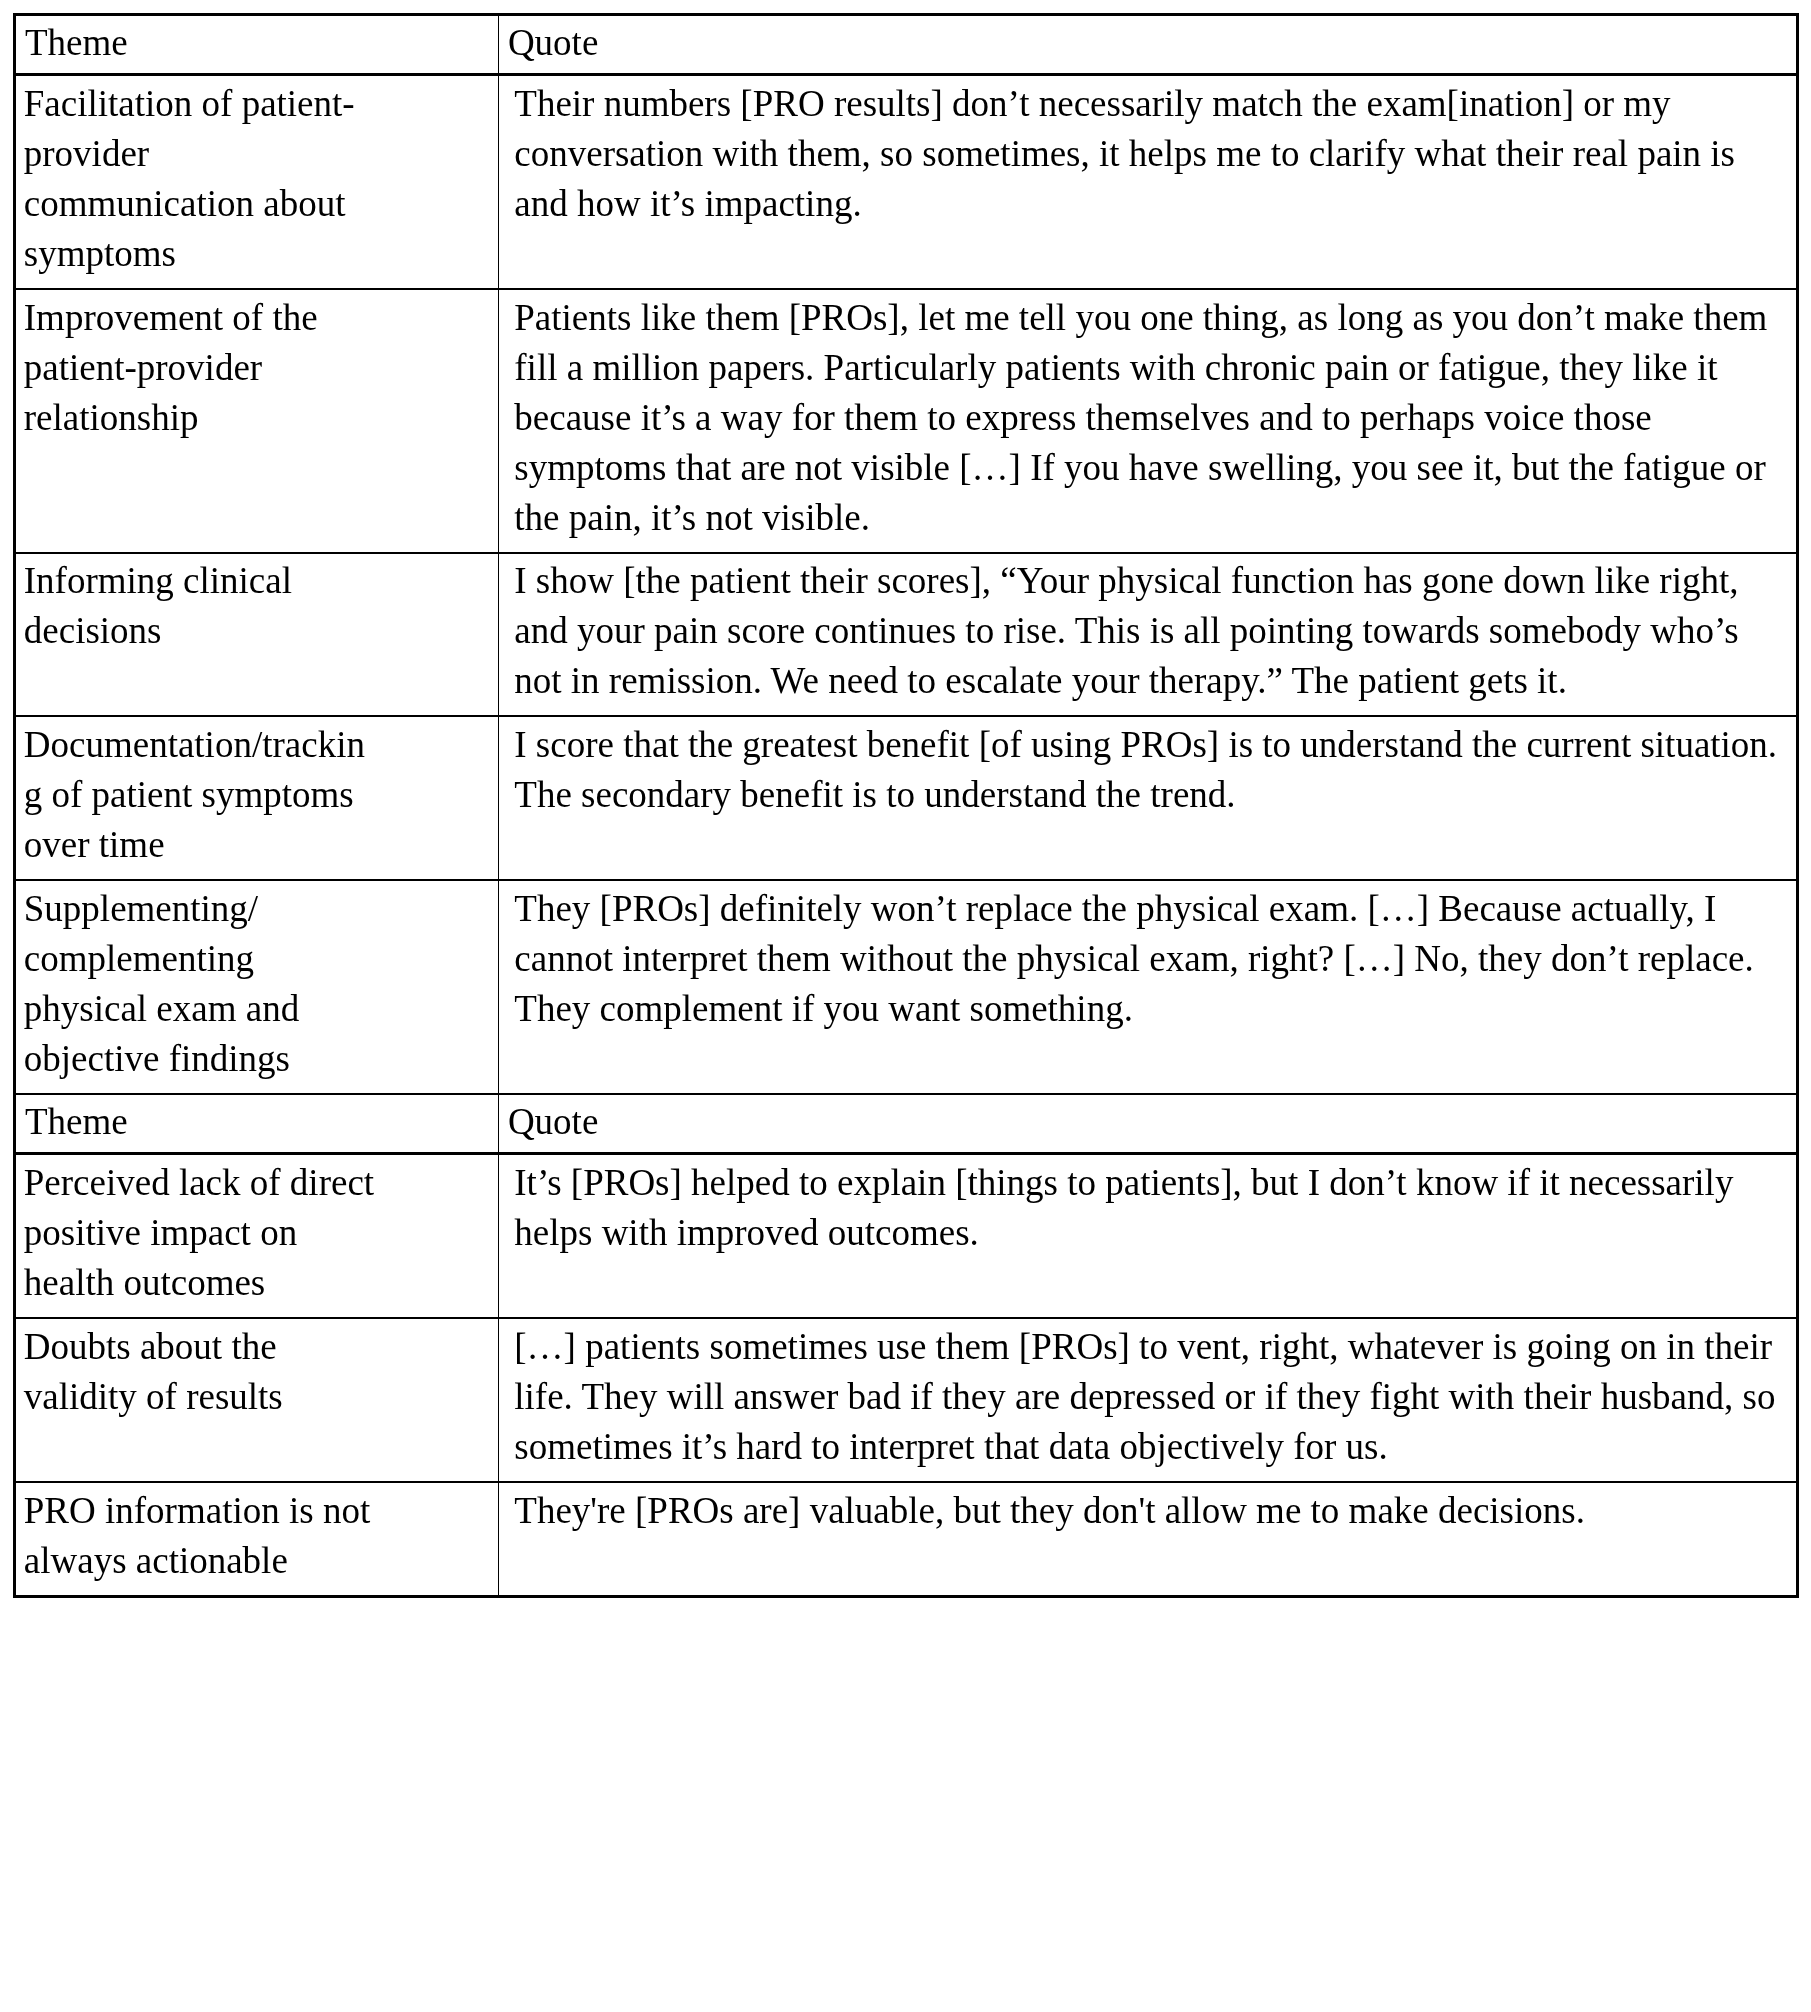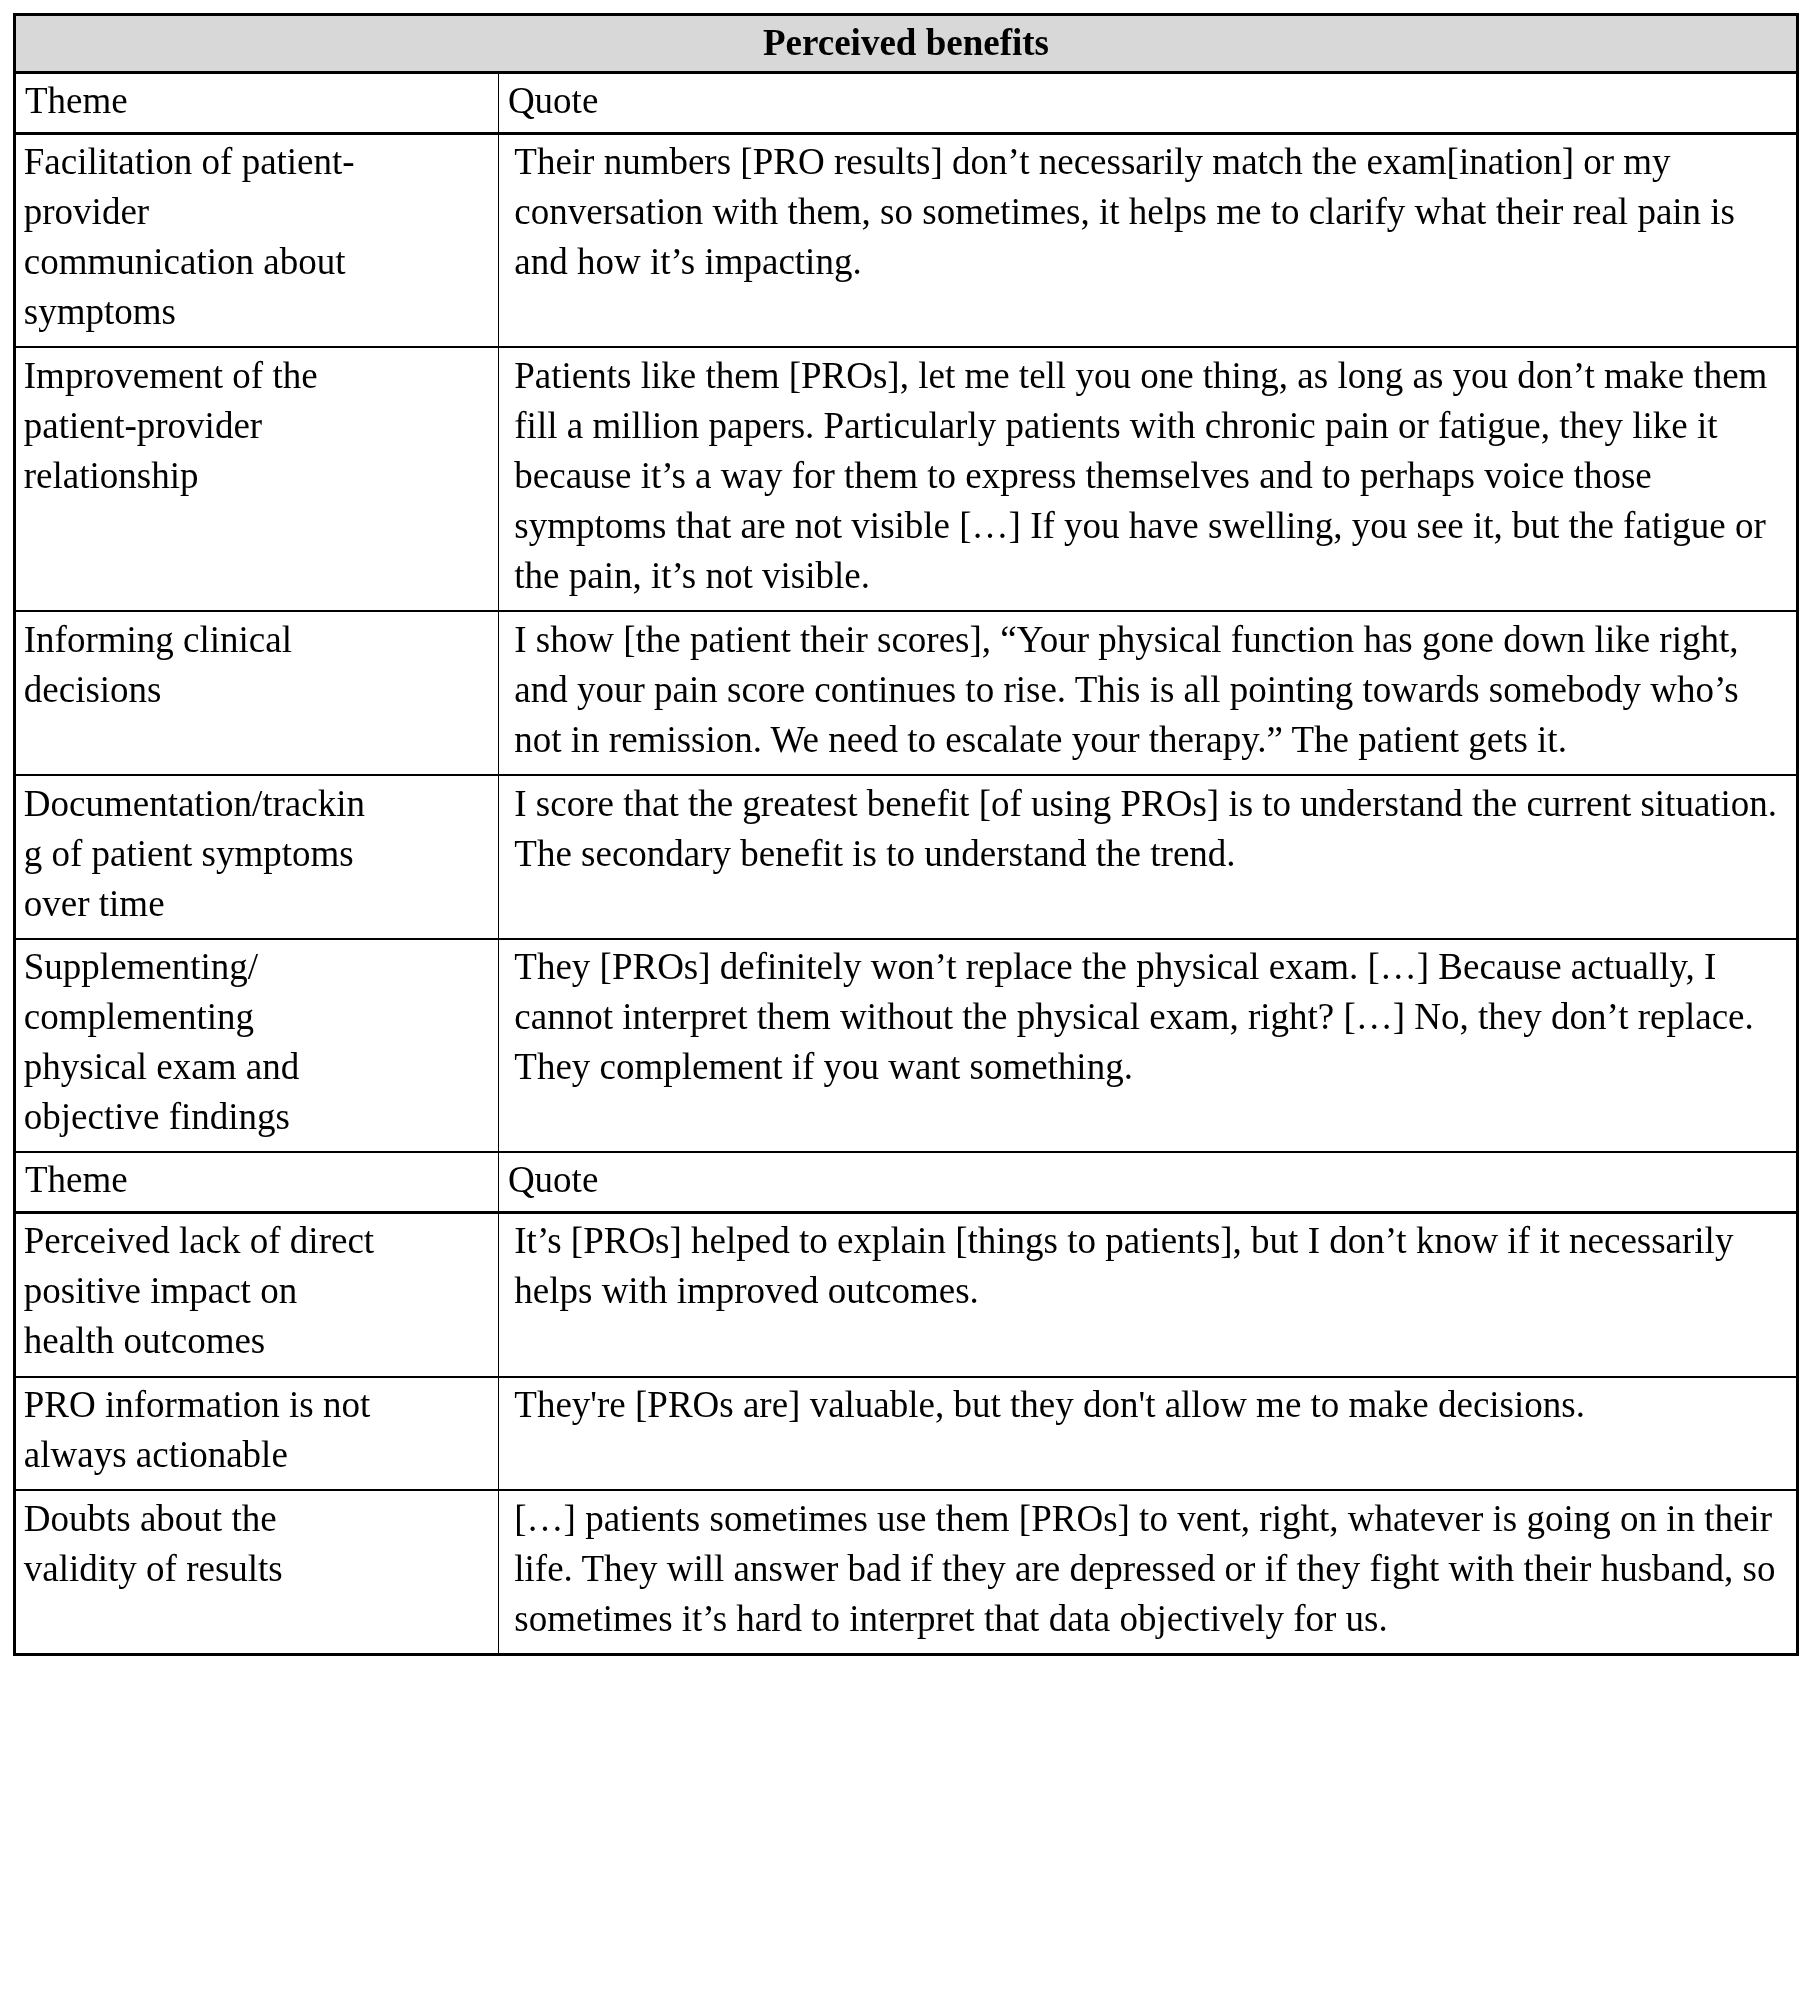--- a/index.html
+++ b/index.html
@@ -65,23 +65,20 @@
 
 <div class="page">
   <table class="qual-table">
     <colgroup>
       <col class="theme-col">
       <col>
     </colgroup>
     <tbody>
 
       <tr>
-        <td colspan="2" class="section-header">Perceived benefits</td>
-      </tr>
-      <tr>
         <td class="col-header">Theme</td>
         <td class="col-header">Quote</td>
       </tr>
       <tr>
         <td class="theme">Facilitation of patient-
 provider
 communication about
 symptoms</td>
         <td class="quote">Their numbers [PRO results] don’t necessarily match the exam[ination] or my conversation with them, so sometimes, it helps me to clarify what their real pain is and how it’s impacting.</td>
       </tr>
@@ -114,25 +111,25 @@
         <td class="col-header">Theme</td>
         <td class="col-header">Quote</td>
       </tr>
       <tr>
         <td class="theme">Perceived lack of direct
 positive impact on
 health outcomes</td>
         <td class="quote">It’s [PROs] helped to explain [things to patients], but I don’t know if it necessarily helps with improved outcomes.</td>
       </tr>
       <tr>
+        <td class="theme">Doubts about the
+validity of results</td>
+        <td class="quote">[…] patients sometimes use them [PROs] to vent, right, whatever is going on in their life. They will answer bad if they are depressed or if they fight with their husband, so sometimes it’s hard to interpret that data objectively for us.</td>
+      </tr>
+      <tr>
         <td class="theme">PRO information is not
 always actionable</td>
         <td class="quote">They're [PROs are] valuable, but they don't allow me to make decisions.</td>
-      </tr>
-      <tr>
-        <td class="theme">Doubts about the
-validity of results</td>
-        <td class="quote">[…] patients sometimes use them [PROs] to vent, right, whatever is going on in their life. They will answer bad if they are depressed or if they fight with their husband, so sometimes it’s hard to interpret that data objectively for us.</td>
       </tr>
     </tbody>
   </table>
 </div>
 
 
 </body></html>

